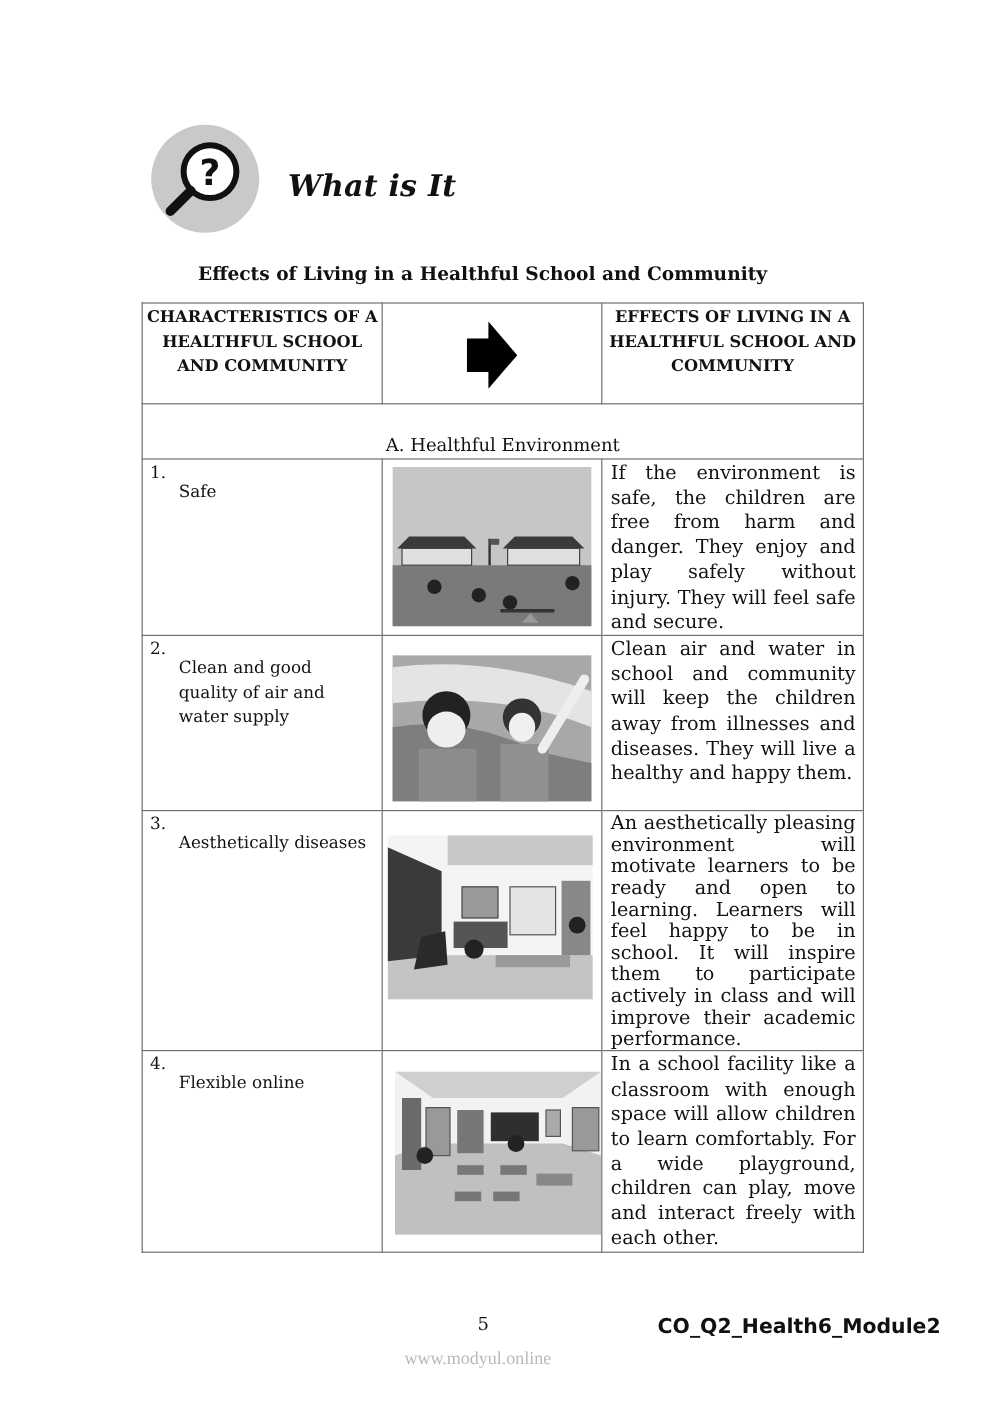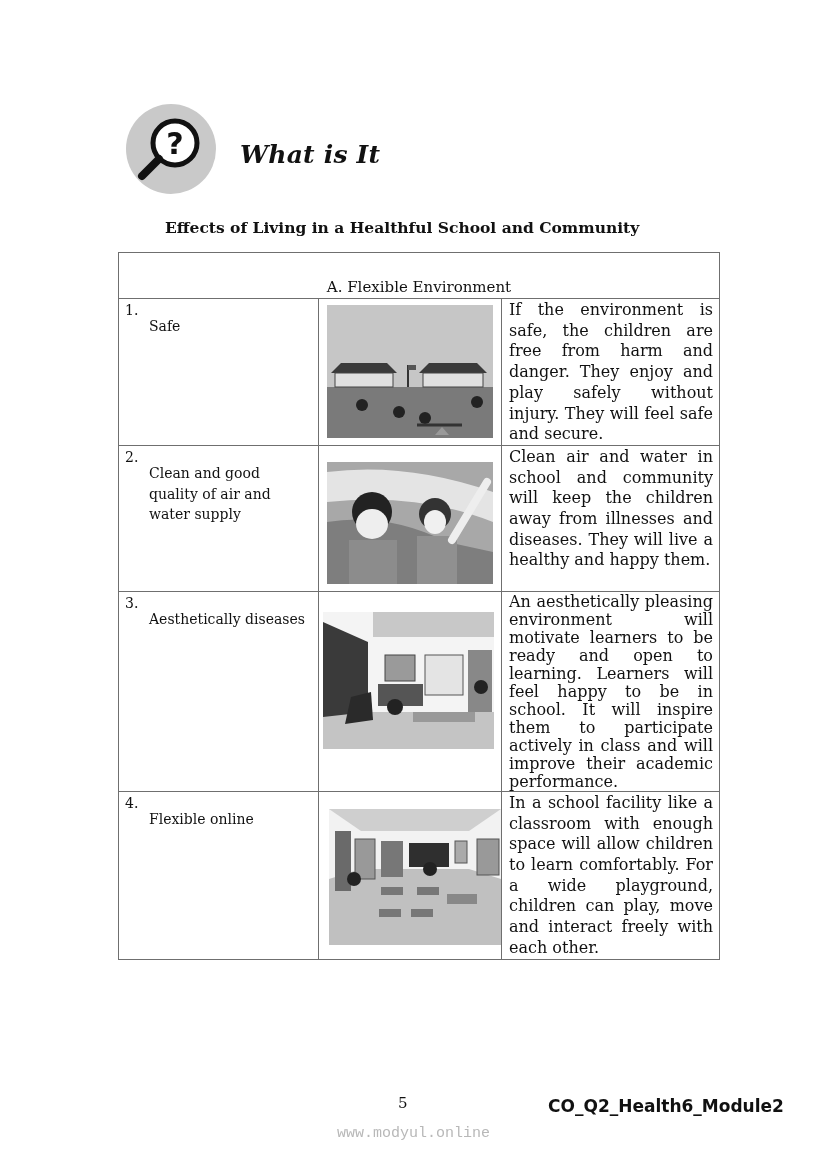--- a/index.html
+++ b/index.html
@@ -37,21 +37,21 @@
 
   .eff { font-size: 16px; line-height: 20.7px; text-align: justify; padding: 1px 6px 0 7px !important; }
   .eff.tight { line-height: 18px; }
 
   .r1 td { height: 143px; } .r2 td { height: 144px; } .r3 td { height: 179px; } .r4 td { height: 164px; }
 
   .page-num { position: absolute; left: 398px; top: 1094px; font-size: 15px; }
   .module-code { position: absolute; left: 548px; top: 1096px; font-size: 17px; font-weight: bold;
                  font-family: "DejaVu Sans", sans-serif; }
   .watermark { position: absolute; left: 337px; top: 1125px; font-size: 15px; color: #b8b8b8;
-               font-family: Liberation Mono, monospace; }
+               font-family: Liberation Serif, serif; }
 </style>
 </head>
 <body>
 
 <div class="section-icon">
   <svg viewBox="0 0 90 90">
     <circle cx="49" cy="39" r="22" fill="#fff" stroke="#111" stroke-width="5"></circle>
     <line x1="33" y1="55" x2="16" y2="72" stroke="#111" stroke-width="8" stroke-linecap="round"></line>
     <text x="49" y="50" font-size="30" font-weight="bold" text-anchor="middle" font-family="DejaVu Sans, sans-serif" fill="#111">?</text>
   </svg>
@@ -60,22 +60,31 @@
 
 <div class="table-title">Effects of Living in a Healthful School and Community</div>
 
 <table class="main">
   <colgroup>
       <col class="c1">
       <col class="c2">
       <col class="c3">
     </colgroup>
   <tbody>
+      <tr class="hdr-row">
+    <td class="hdr">CHARACTERISTICS OF A HEALTHFUL SCHOOL AND COMMUNITY</td>
+    <td class="arrow-cell">
+      <svg width="42" height="56" viewBox="0 0 42 56">
+        <polygon points="0,14 18,14 18,0 42,28 18,56 18,42 0,42" fill="#000"></polygon>
+      </svg>
+    </td>
+    <td class="hdr">EFFECTS OF LIVING IN A HEALTHFUL SCHOOL AND COMMUNITY</td>
+  </tr>
   <tr class="sec-row">
-    <td colspan="3">A.  Flexible Environment</td>
+    <td colspan="3">A.  Healthful Environment</td>
   </tr>
 
   <tr class="r1">
     <td class="char">
       <span class="num">1.</span><span class="lbl">Safe</span>
     </td>
     <td class="img-cell">
       <svg style="left:8px; top:6px;" width="166" height="133" viewBox="0 0 166 133">
         <rect x="0" y="0" width="166" height="133" fill="#c6c6c6"></rect>
         <rect x="0" y="82" width="166" height="51" fill="#7a7a7a"></rect>

